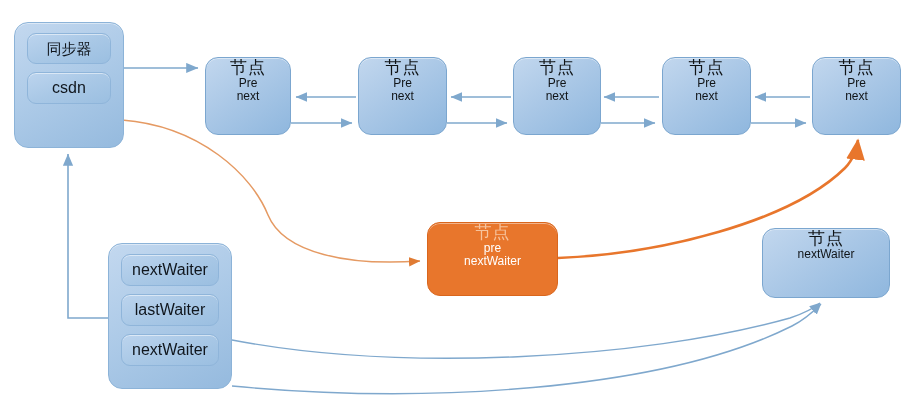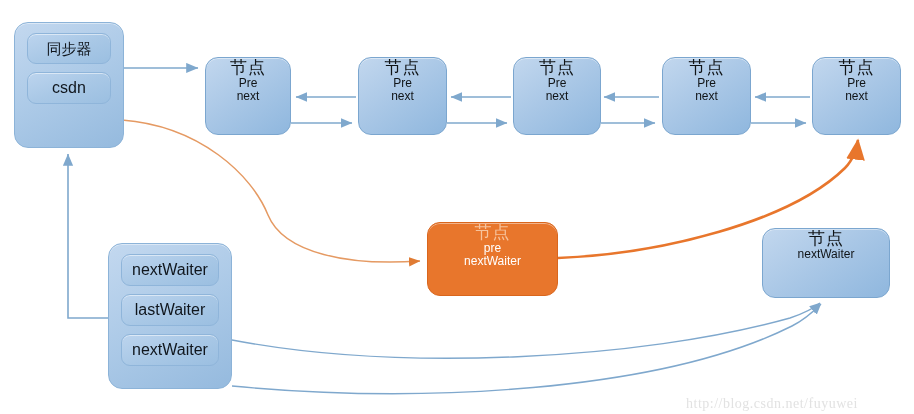--- a/index.html
+++ b/index.html
@@ -190,15 +190,14 @@
     <div class="l cjk">节点</div>
     <div class="l">pre</div>
     <div class="l">nextWaiter</div>
   </div>
 
   <div class="box node" style="left:762px;top:228px;width:128px;height:70px;">
     <div class="l cjk">节点</div>
     <div class="l">nextWaiter</div>
   </div>
 
-  <div class="watermark">http://blog.csdn.net/fuyuwei</div>
 
 </div>
 
 </body></html>

